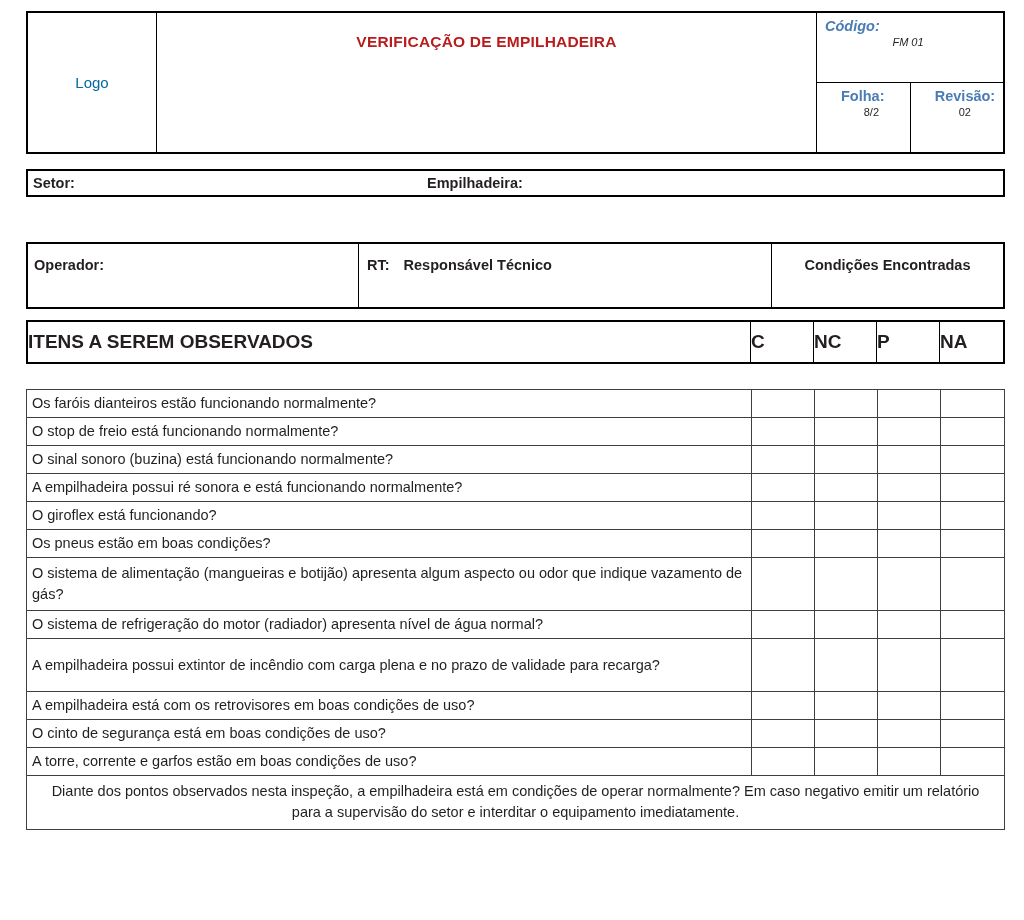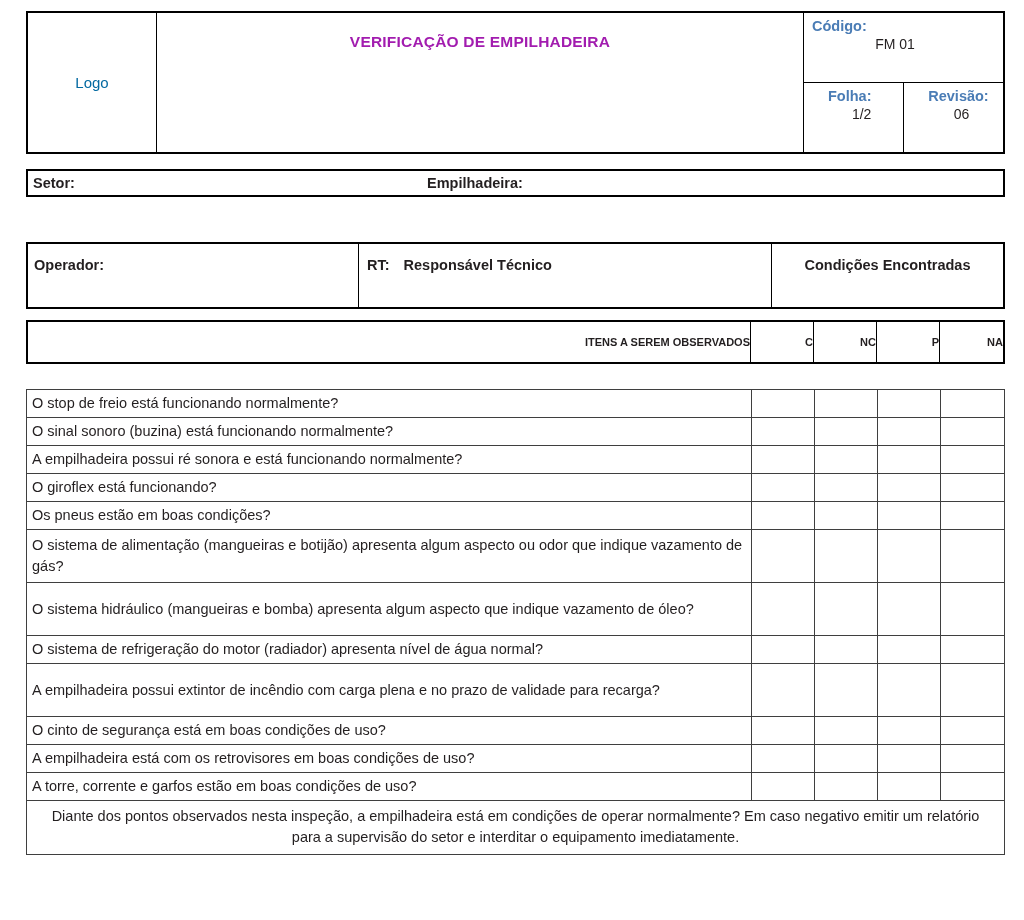--- a/index.html
+++ b/index.html
@@ -58,40 +58,41 @@
     font-size: 15px;
     color: #0369a1;
   }
   .title-cell {
     text-align: center;
     vertical-align: top;
     padding-top: 20px;
     font-weight: bold;
     font-size: 15.5px;
     letter-spacing: .2px;
-    color: #a21caf;
+    color: #b91c1c;
   }
   .codigo-cell {
     width: 166px;
     height: 60px;
-    padding: 4px 25px 5px 8px;
+    padding: 4px 12px 5px 8px;
     vertical-align: top;
+    font-style: italic;
   }
   .lbl-blue {
     display: block;
     color: #4a7cb5;
     font-weight: bold;
     font-size: 14.5px;
     text-align: left;
     line-height: 1.25;
   }
   .val-dark {
     display: block;
     text-align: center;
-    font-size: 14px;
+    font-size: 11px;
     color: #231f20;
     line-height: 1.35;
   }
   .folha-cell, .rev-cell {
     height: 60px;
     padding: 4px 8px 5px 24px;
     vertical-align: top;
   }
   .folha-cell { width: 78px; }
   .rev-cell   { width: 86px; }
@@ -147,23 +148,23 @@
   .itemhdr-wrap {
     position: absolute;
     left: 26px;
     top: 320px;
     width: 979px;
   }
   table.itemhdr { width: 979px; border: 2px solid #000; }
   table.itemhdr td {
     height: 40px;
     border: 1.5px solid #000;
-    text-align: right;
-    font-weight: bold;
-    font-size: 11px;
+    text-align: left;
+    font-weight: bold;
+    font-size: 19px;
   }
   .ih-items { }
   .ih-c  { width: 62px; }
   .ih-nc { width: 62px; }
   .ih-p  { width: 62px; }
   .ih-na { width: 63px; }
 
   
   .list-wrap {
     position: absolute;
@@ -210,25 +211,25 @@
           <span>VERIFICAÇÃO DE EMPILHADEIRA</span>
         </td>
         <td class="codigo-cell" colspan="2">
           <span class="lbl-blue">Código:</span>
           <span class="val-dark">FM 01</span>
         </td>
       </tr>
       <tr>
         <td class="folha-cell">
           <span class="lbl-blue">Folha:</span>
-          <span class="val-dark">1/2</span>
+          <span class="val-dark">8/2</span>
         </td>
         <td class="rev-cell">
           <span class="lbl-blue">Revisão:</span>
-          <span class="val-dark">06</span>
+          <span class="val-dark">02</span>
         </td>
       </tr>
     </tbody>
       </table>
   </div>
 
   <div class="setor-wrap">
     <table class="setor">
       <tbody>
           <tr>
@@ -282,20 +283,27 @@
         </td>
       </tr>
     </tbody>
       </table>
   </div>
 
   <div class="list-wrap">
     <table class="list">
       <tbody id="checklist-body">
           <tr>
+            <td class="q one">Os faróis dianteiros estão funcionando normalmente?</td>
+            <td class="mark"></td>
+            <td class="mark"></td>
+            <td class="mark"></td>
+            <td class="mark last"></td>
+          </tr>
+          <tr>
             <td class="q one">O stop de freio está funcionando normalmente?</td>
             <td class="mark"></td>
             <td class="mark"></td>
             <td class="mark"></td>
             <td class="mark last"></td>
           </tr>
           <tr>
             <td class="q one">O sinal sonoro (buzina) está funcionando normalmente?</td>
             <td class="mark"></td>
             <td class="mark"></td>
@@ -324,49 +332,42 @@
             <td class="mark last"></td>
           </tr>
           <tr>
             <td class="q two">O sistema de alimentação (mangueiras e botijão) apresenta algum aspecto ou odor que indique vazamento de gás?</td>
             <td class="mark"></td>
             <td class="mark"></td>
             <td class="mark"></td>
             <td class="mark last"></td>
           </tr>
           <tr>
-            <td class="q two">O sistema hidráulico (mangueiras e bomba) apresenta algum aspecto que indique vazamento de óleo?</td>
-            <td class="mark"></td>
-            <td class="mark"></td>
-            <td class="mark"></td>
-            <td class="mark last"></td>
-          </tr>
-          <tr>
             <td class="q one">O sistema de refrigeração do motor (radiador) apresenta nível de água normal?</td>
             <td class="mark"></td>
             <td class="mark"></td>
             <td class="mark"></td>
             <td class="mark last"></td>
           </tr>
           <tr>
             <td class="q two">A empilhadeira possui extintor de incêndio com carga plena e no prazo de validade para recarga?</td>
             <td class="mark"></td>
             <td class="mark"></td>
             <td class="mark"></td>
             <td class="mark last"></td>
           </tr>
           <tr>
+            <td class="q one">A empilhadeira está com os retrovisores em boas condições de uso?</td>
+            <td class="mark"></td>
+            <td class="mark"></td>
+            <td class="mark"></td>
+            <td class="mark last"></td>
+          </tr>
+          <tr>
             <td class="q one">O cinto de segurança está em boas condições de uso?</td>
-            <td class="mark"></td>
-            <td class="mark"></td>
-            <td class="mark"></td>
-            <td class="mark last"></td>
-          </tr>
-          <tr>
-            <td class="q one">A empilhadeira está com os retrovisores em boas condições de uso?</td>
             <td class="mark"></td>
             <td class="mark"></td>
             <td class="mark"></td>
             <td class="mark last"></td>
           </tr>
           <tr>
             <td class="q one">A torre, corrente e garfos estão em boas condições de uso?</td>
             <td class="mark"></td>
             <td class="mark"></td>
             <td class="mark"></td>

